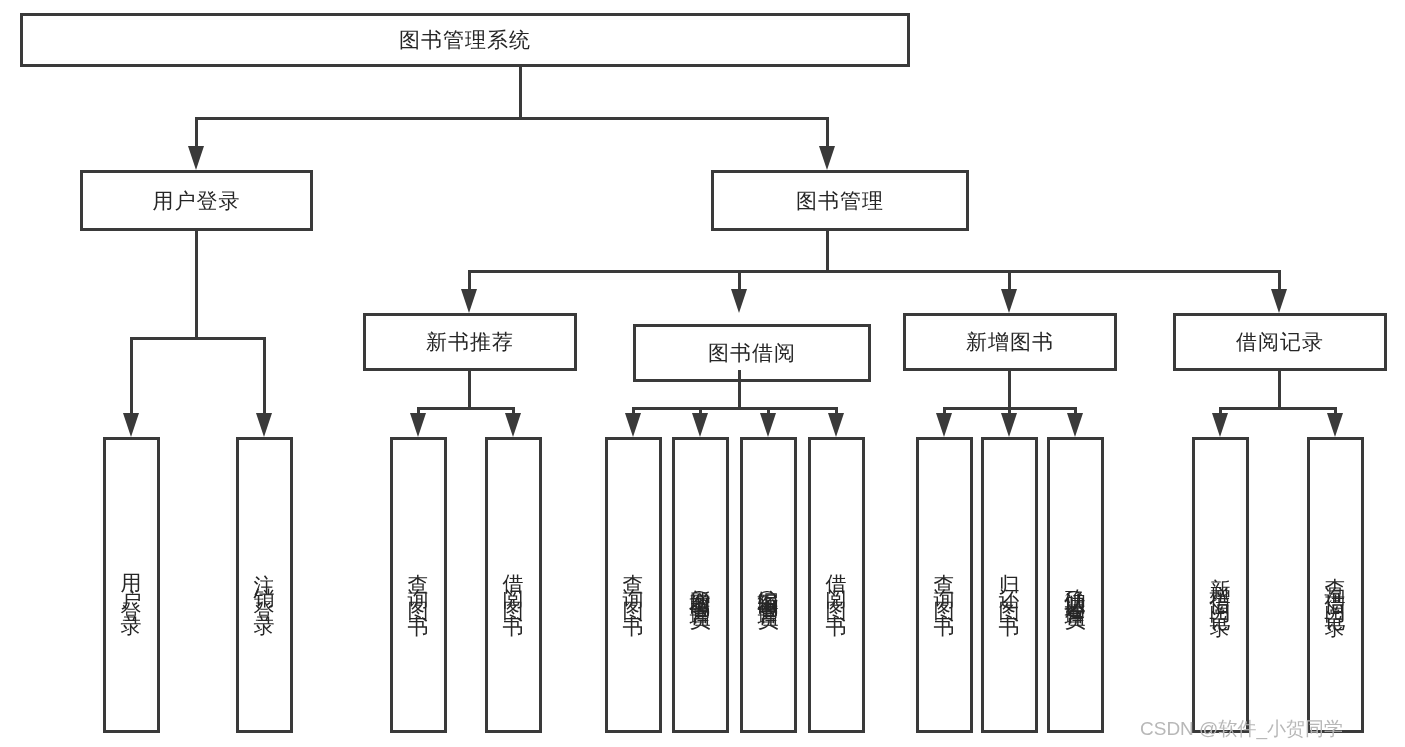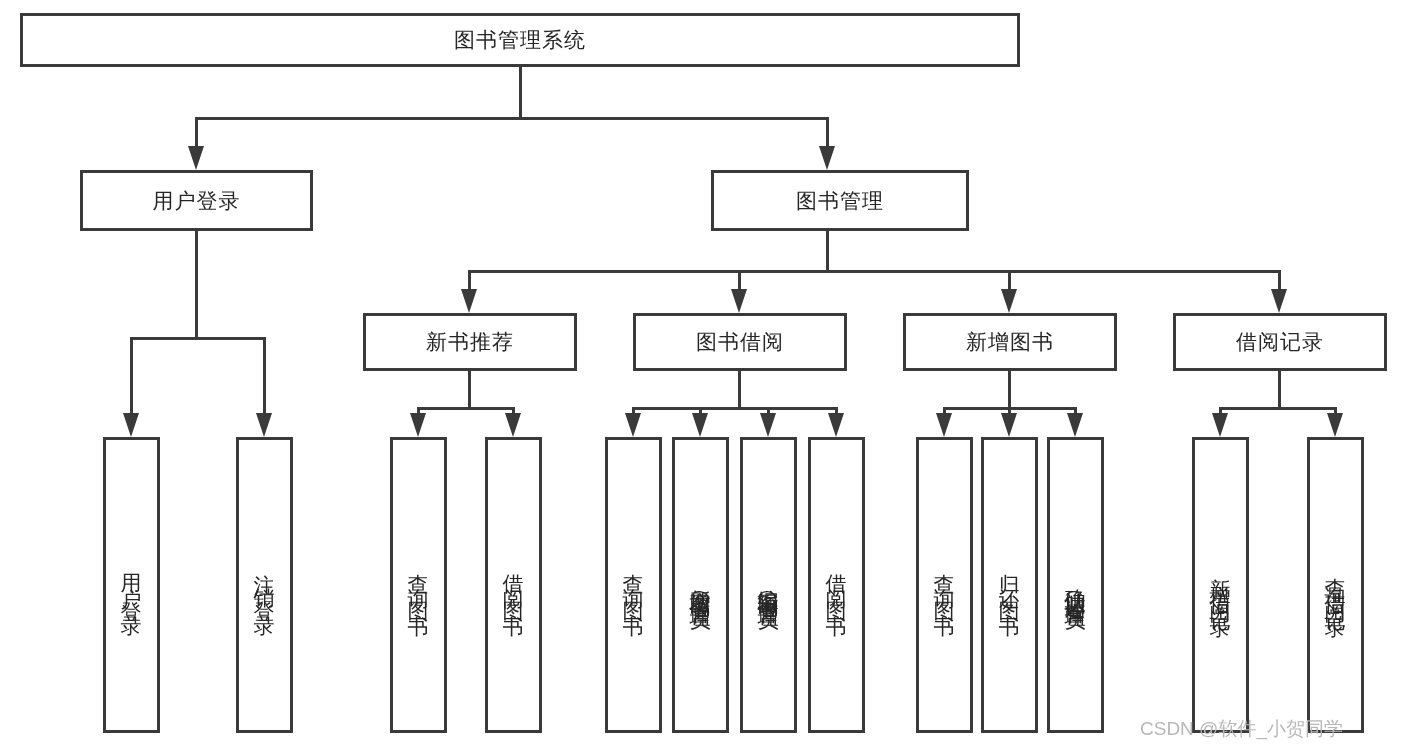--- a/index.html
+++ b/index.html
@@ -42,21 +42,21 @@
   .watermark{
     position:absolute;top:716px;left:1140px;font-size:19px;
     color:var(--watermark);white-space:nowrap;z-index:5;
   }
 </style>
 </head>
 <body>
 
 <div id="canvas">
 
-  <div class="box" style="left:20px;top:13px;width:1000px;height:54px">
+  <div class="box" style="left:20px;top:13px;width:890px;height:54px">
     <span>图书管理系统</span>
   </div>
 
   <div class="line" style="left:519px;top:66px;width:3px;height:51px"></div>
   <div class="line" style="left:195px;top:117px;width:634px;height:3px"></div>
   <div class="line" style="left:195px;top:117px;width:3px;height:31px"></div>
   <div class="line" style="left:826px;top:117px;width:3px;height:31px"></div>
   <div class="arrow" style="left:188px;top:146px"></div>
   <div class="arrow" style="left:819px;top:146px"></div>
 
@@ -81,21 +81,21 @@
   <div class="line" style="left:1008px;top:270px;width:3px;height:21px"></div>
   <div class="line" style="left:1278px;top:270px;width:3px;height:21px"></div>
   <div class="arrow" style="left:461px;top:289px"></div>
   <div class="arrow" style="left:731px;top:289px"></div>
   <div class="arrow" style="left:1001px;top:289px"></div>
   <div class="arrow" style="left:1271px;top:289px"></div>
 
   <div class="box" style="left:363px;top:313px;width:214px;height:58px">
     <span>新书推荐</span>
   </div>
-  <div class="box" style="left:633px;top:313px;width:214px;height:58px">
+  <div class="box" style="left:633px;top:324px;width:238px;height:58px">
     <span>图书借阅</span>
   </div>
   <div class="box" style="left:903px;top:313px;width:214px;height:58px">
     <span>新增图书</span>
   </div>
   <div class="box" style="left:1173px;top:313px;width:214px;height:58px">
     <span>借阅记录</span>
   </div>
 
   <div class="line" style="left:468px;top:370px;width:3px;height:37px"></div>

